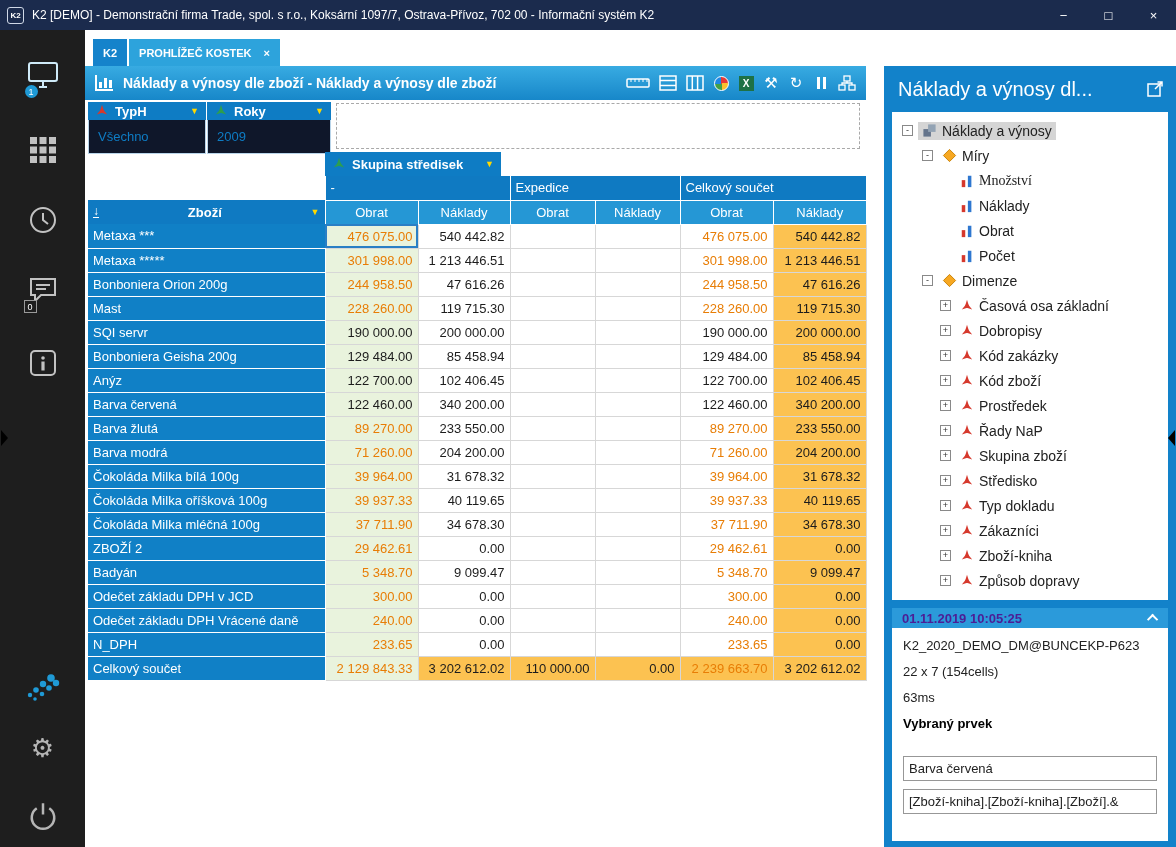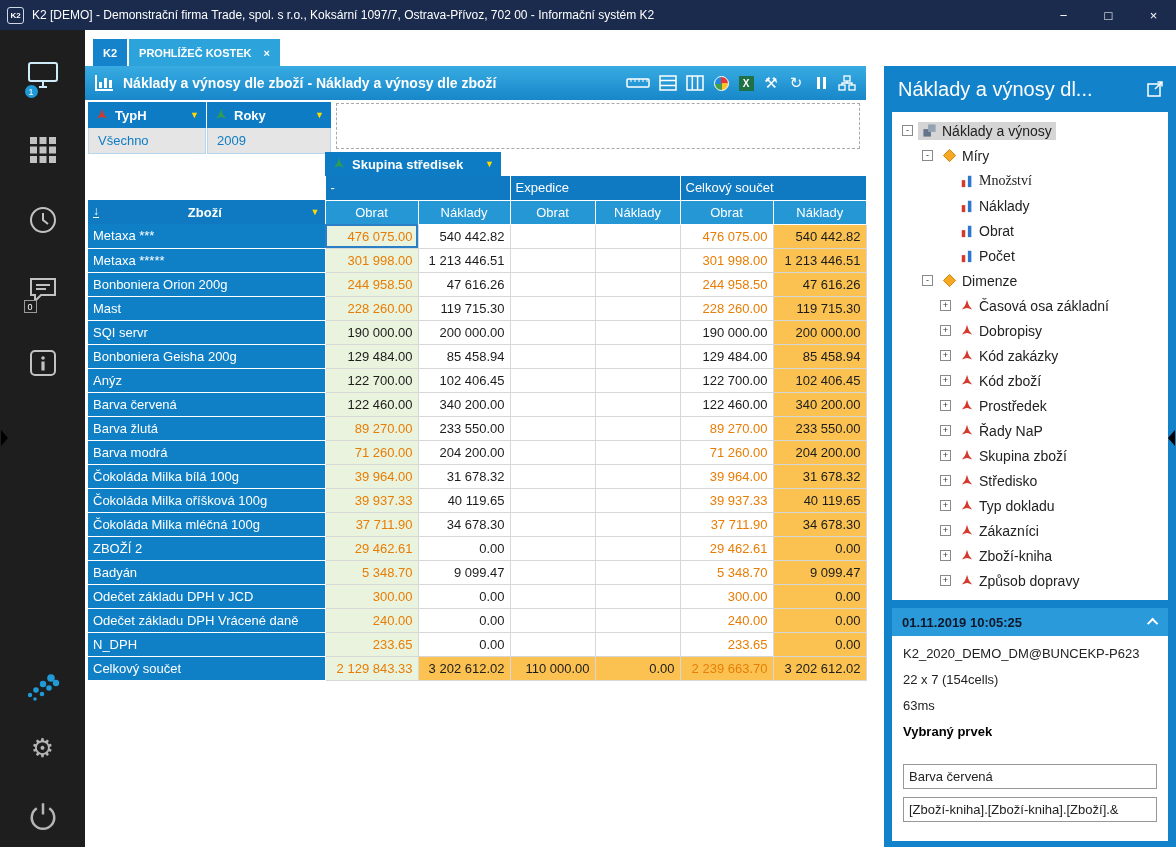--- a/index.html
+++ b/index.html
@@ -33,24 +33,24 @@
   .vtitle{font-size:14px;font-weight:bold;margin-left:9px;white-space:nowrap}
   .vicons{margin-left:auto;margin-right:10px;display:flex;align-items:center;gap:9px}
   .vicon{display:flex;align-items:center;justify-content:center;min-width:16px;height:18px;color:#fff;font-size:15px}
   .wheel{width:15px;height:15px;border-radius:50%;background:conic-gradient(#e53935 0 25%,#fbc02d 0 50%,#43a047 0 75%,#1e88e5 0 100%);border:1px solid #fff}
   .xlicon{width:15px;height:15px;background:#1e7145;color:#fff;font-size:10px;font-weight:bold;display:flex;align-items:center;justify-content:center}
   .pausebars{display:flex;gap:3px}
   .pausebars i{display:block;width:3px;height:12px;background:#fff}
 
   
   .filter{position:absolute;top:72px}
-  .filter-head{height:26px;background:#0e7cc4;color:#fff;display:flex;align-items:center;gap:6px;padding:0 7px;font-size:13px;font-weight:bold}
+  .filter-head{height:18px;background:#0e7cc4;color:#fff;display:flex;align-items:center;gap:6px;padding:0 7px;font-size:13px;font-weight:bold}
   .filter-head .caret{margin-left:auto}
   .caret{color:#ffd900;font-size:9px}
-  .filter-value{height:26px;background:#e5e5e5;border:1px solid #b9d5ea;border-top:none;color:#0e7cc4;font-size:13px;display:flex;align-items:center;padding:0 9px}
+  .filter-value{height:34px;background:#0f172a;border:1px solid #b9d5ea;border-top:none;color:#0e7cc4;font-size:13px;display:flex;align-items:center;padding:0 9px}
   .dropzone{position:absolute;left:251px;top:73px;width:524px;height:46px;border:1px dashed #a9a9a9}
 
   .skupina{position:absolute;left:240px;top:122px;width:176px;height:24px;background:#0e7cc4;color:#fff;display:flex;align-items:center;gap:6px;padding:0 7px;font-size:13px;font-weight:bold}
   .skupina .caret{margin-left:auto}
 
   
   .pivotwrap{position:absolute;left:3px;top:146px}
   table.pivot{border-collapse:collapse;table-layout:fixed}
   .pivot td{height:24px;font-size:13px;padding:0 5px;overflow:hidden;white-space:nowrap}
   .lbl-empty{background:#fff}
@@ -71,21 +71,21 @@
   .ptitle{position:absolute;left:14px;top:12px;color:#fff;font-size:20px;white-space:nowrap;overflow:hidden;max-width:240px}
   .pexpand{position:absolute;right:12px;top:14px}
   .treecard{position:absolute;left:8px;right:8px;top:46px;height:488px;background:#fff;padding:6px 2px;overflow:hidden}
   .trow{height:25px;display:flex;align-items:center;gap:5px;font-size:14px;color:#222;white-space:nowrap}
   .twrap{display:flex;align-items:center;gap:5px;padding:1px 4px}
   .tsel{background:#d5d5d5}
   .ebox{width:11px;height:11px;border:1px solid #898989;background:#fff;font-size:9px;line-height:9px;display:flex;align-items:center;justify-content:center;color:#333;flex:none}
   .ticon{display:flex;align-items:center;flex:none}
 
   .infocard{position:absolute;left:8px;right:8px;top:542px;bottom:6px;background:#fff}
-  .infohead{height:28px;background:#2b9ada;color:#0f172a;display:flex;align-items:center;padding:0 10px;font-size:13px;font-weight:bold}
+  .infohead{height:20px;background:#2b9ada;color:#4c1d95;display:flex;align-items:center;padding:0 10px;font-size:13px;font-weight:bold}
   .chevup{margin-left:auto;width:8px;height:8px;border-left:2px solid #fff;border-top:2px solid #fff;transform:rotate(45deg) translateY(2px)}
   .infobody{padding:10px 11px;font-size:13px;color:#222}
   .infoline{margin-bottom:11px;white-space:nowrap;overflow:hidden}
   .selhdr{color:#000000;font-weight:bold;margin:4px 0 25px}
   .field{border:1px solid #979797;height:25px;line-height:23px;padding:0 5px;margin-bottom:8px;background:#fff;white-space:nowrap;overflow:hidden;font-size:13px}
 
   
   .handle{position:absolute;top:430px;width:0;height:0;border-top:8px solid transparent;border-bottom:8px solid transparent;z-index:40}
   .handle-left{left:1px;border-left:7px solid #000}
   .handle-right{right:1px;border-right:7px solid #000}

